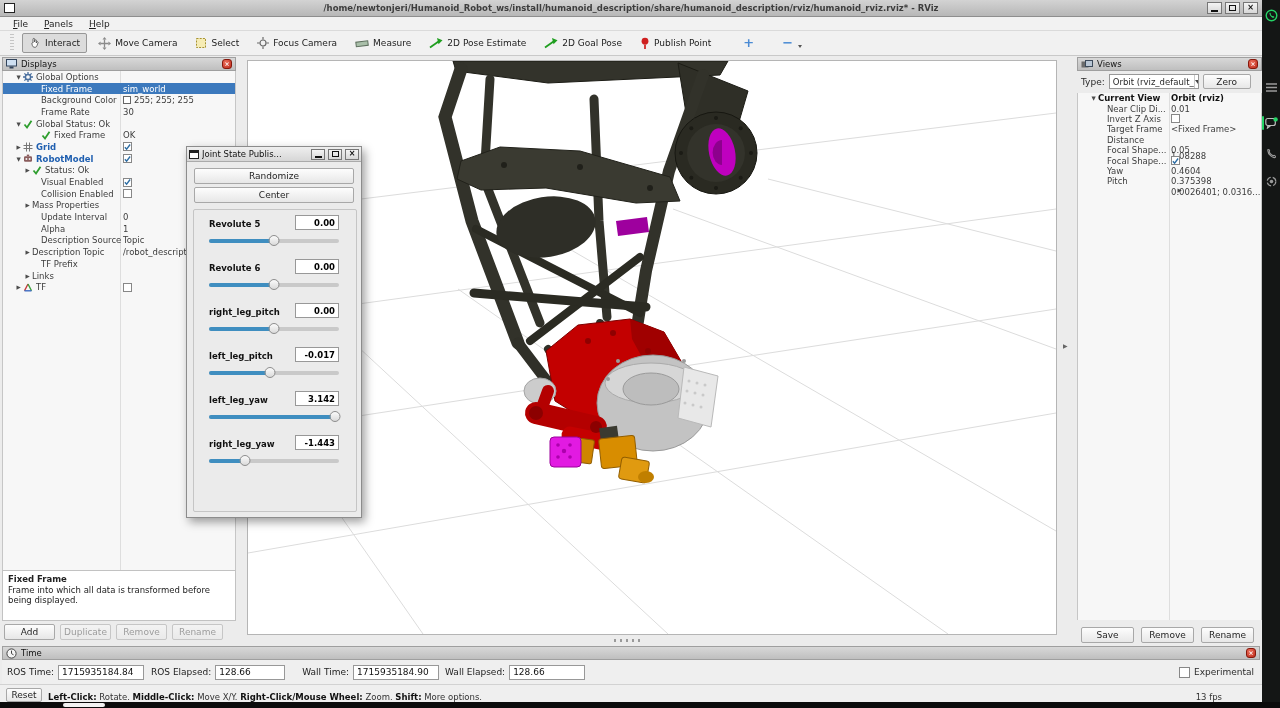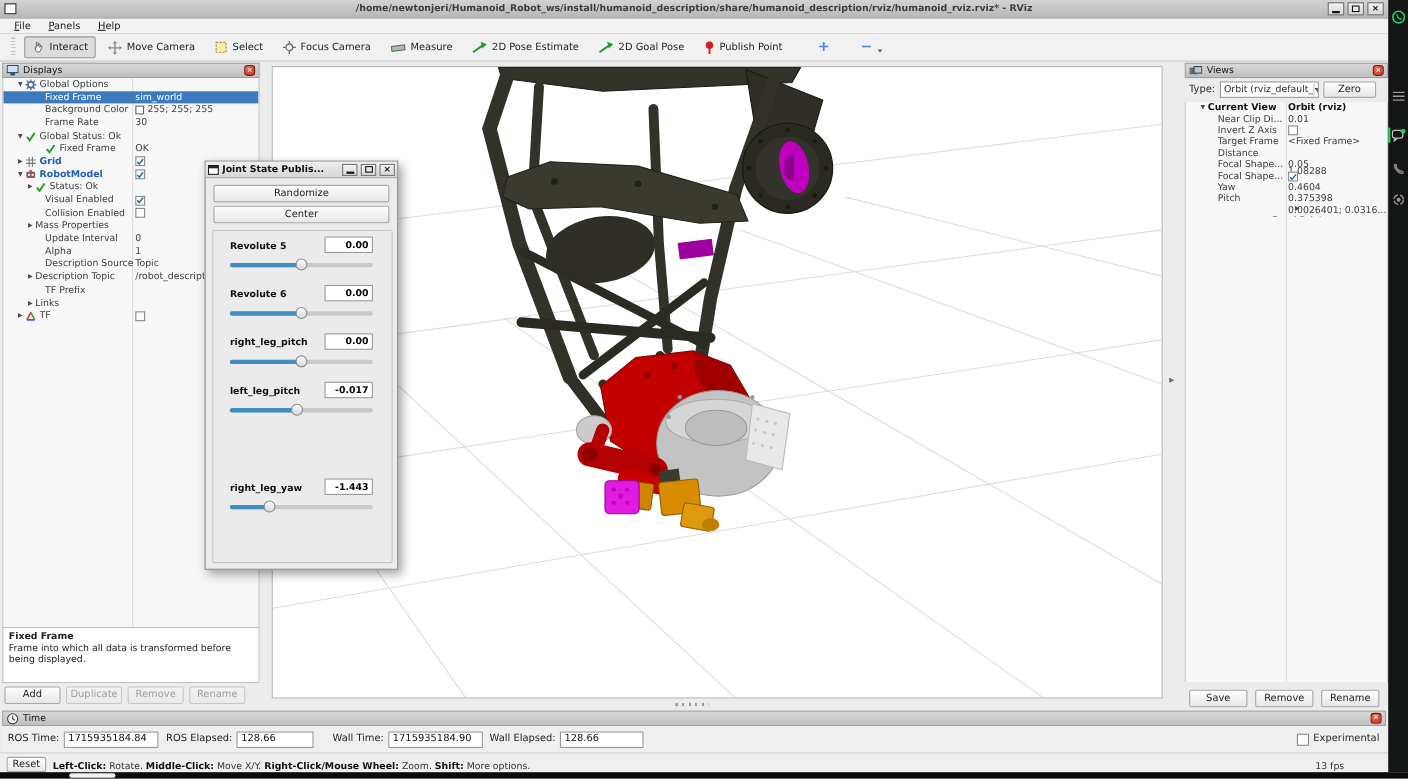--- a/index.html
+++ b/index.html
@@ -81,21 +81,21 @@
  radial-gradient(circle at 5px 9px,#aaa 1px,transparent 1.3px)}
 
 #blackbar{position:absolute;left:0;top:702px;width:1280px;height:6px;background:#0b0b0b}
 #blackbar .pill{position:absolute;left:63px;top:1px;width:42px;height:4px;border-radius:2px;background:#f2f2f2}
 #wa-strip{position:absolute;left:1262px;top:0;width:18px;height:702px;background:#141615;display:flex;flex-direction:column;align-items:center;padding-top:6px;gap:0}
 .wa-ic{width:14px;height:14px;display:flex;align-items:center;justify-content:center}
 .wa-active{position:absolute;left:0;top:116px;width:2px;height:14px;background:#25d366;border-radius:1px}
 
 #jsp{position:absolute;left:186px;top:146px;width:176px;height:372px;background:#ebebeb;border:1px solid #8c8c8c;box-shadow:3px 4px 9px rgba(0,0,0,.38);z-index:40}
 #jsp-titlebar{height:15px;background:linear-gradient(#efefef,#d6d6d6);border-bottom:1px solid #aaa;display:flex;align-items:center;gap:3px;padding:0 2px}
-#jsp-titlebar .jtitle{font-weight:bold;font-size:8.5px;color:#111;white-space:nowrap;overflow:hidden}
+#jsp-titlebar .jtitle{font-weight:normal;font-size:8.5px;color:#111;white-space:nowrap;overflow:hidden}
 #jsp-titlebar .wbtn{width:14px;height:11px}
 .jsp-btn{position:absolute;left:7px;width:160px;height:16px}
 #jsp-group{position:absolute;left:6px;top:62px;width:164px;height:303px;border:1px solid #c5c5c5;border-radius:2px}
 .sblk{position:absolute;left:15px;width:130px;height:40px}
 .slab{position:absolute;left:0;top:2px;font-weight:bold;font-size:8.5px;color:#111;white-space:nowrap}
 .sval{position:absolute;left:86px;top:-2px;width:44px;height:15px;border:1px solid #989898;background:#fff;font-size:8.5px;font-family:inherit;text-align:right;padding-right:3px;font-weight:bold}
 .strack{position:absolute;left:0;top:22px;width:130px;height:4px;background:#c9c9c9;border-radius:2px}
 .sfill{position:absolute;left:0;top:0;bottom:0;background:#3f8ec0;border-radius:2px}
 .sknob{position:absolute;top:-4px;width:11px;height:11px;border-radius:50%;background:linear-gradient(#fbfbfb,#dadada);border:1px solid #8d8d8d;transform:translateX(-50%)}
 </style>
@@ -657,20 +657,28 @@
         </div>
       </div>
       <div class="sblk" style="top: 139px;">
         <span class="slab">left_leg_pitch</span>
         <input class="sval" readonly="" value="-0.017" style="">
         <div class="strack">
           <div class="sfill" style="width: 47%;"></div>
           <div class="sknob" style="left: 47%;"></div>
         </div>
       </div>
+      <div class="sblk" style="top: 183px;">
+        <span class="slab">left_leg_yaw</span>
+        <input class="sval" readonly="" value="3.142" style="">
+        <div class="strack">
+          <div class="sfill" style="width: 97%;"></div>
+          <div class="sknob" style="left: 97%;"></div>
+        </div>
+      </div>
       <div class="sblk" style="top: 227px;">
         <span class="slab">right_leg_yaw</span>
         <input class="sval" readonly="" value="-1.443" style="">
         <div class="strack">
           <div class="sfill" style="width: 28%;"></div>
           <div class="sknob" style="left: 28%;"></div>
         </div>
       </div>
     </div>
 </div>

